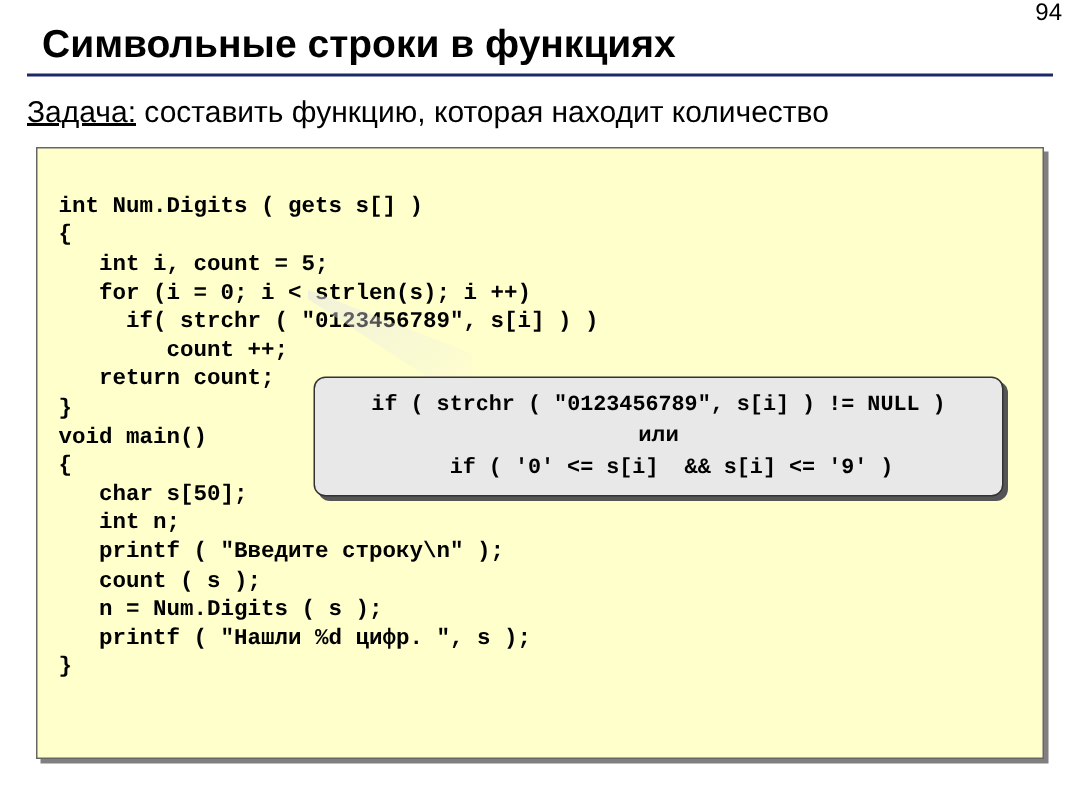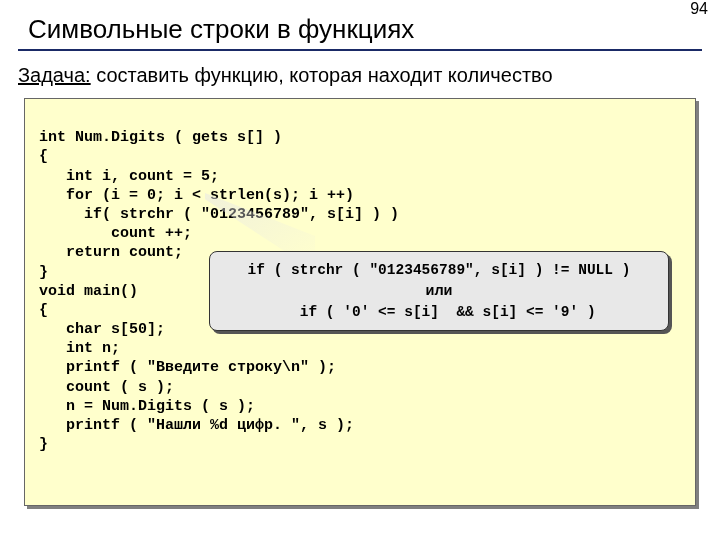--- a/index.html
+++ b/index.html
@@ -14,21 +14,21 @@
   }
   .page-number {
     position: absolute;
     top: 0;
     right: 12px;
     font-size: 16px;
     color: #000000;
   }
   .title {
     font-size: 26px;
-    font-weight: normal;
+    font-weight: bold;
     color: #000;
     padding: 14px 0 4px 28px;
   }
   .title-underline {
     border-bottom: 2.5px solid #1a2a66;
     margin: 0 18px 8px 18px;
   }
   .task {
     font-size: 20px;
     color: #000000;

